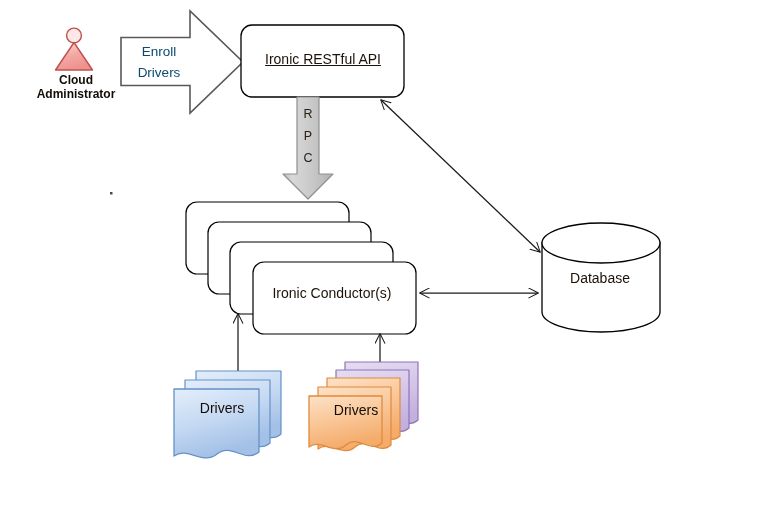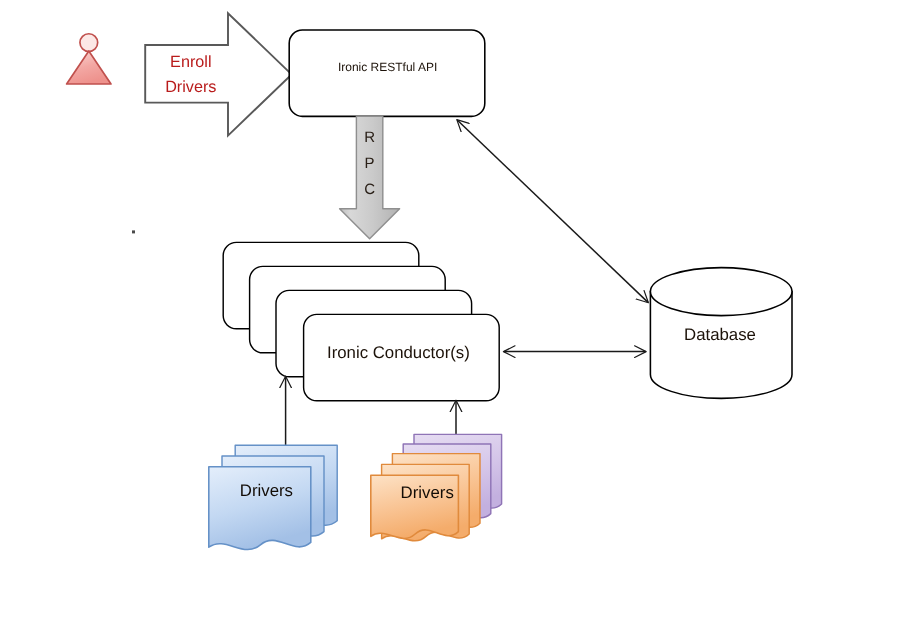--- a/index.html
+++ b/index.html
@@ -46,31 +46,32 @@
   }
 
   
   #enroll-label {
     left: 118px;
     top: 41px;
     width: 82px;
     text-align: center;
     font-size: 13.5px;
     line-height: 21px;
-    color: #b91c1c;
+    color: #0c4a6e;
   }
 
   
   #api-label {
     left: 243px;
     top: 51px;
     width: 160px;
     text-align: center;
-    font-size: 10px;
+    font-size: 14px;
     color: #1c1209;
+    text-decoration: underline;
   }
 
   
   #rpc-label {
     left: 296px;
     top: 103px;
     width: 24px;
     text-align: center;
     font-size: 12.5px;
     line-height: 22px;
@@ -239,20 +240,21 @@
                C 343 458 330 440 318 449 Z" fill="url(#orangeDocGrad)" stroke="#e08a3c" stroke-width="1.2" stroke-linejoin="round"></path>
 
       <path d="M 309 396 L 382 396 L 382 443
                C 370 454 358 434 346 445
                C 334 456 321 438 309 447 Z" fill="url(#orangeDocGrad)" stroke="#e08a3c" stroke-width="1.3" stroke-linejoin="round"></path>
     </g>
 
     <rect x="110" y="192" width="2.5" height="2.5" fill="#4a4a4a"></rect>
   </svg>
 
+  <div class="node-label" id="actor-label"><span>Cloud</span><br><span>Administrator</span></div>
 
   <div class="node-label" id="enroll-label"><span>Enroll</span><br><span>Drivers</span></div>
 
   <div class="node-label" id="api-label">Ironic RESTful API</div>
 
   <div class="node-label" id="rpc-label"><span>R</span><br><span>P</span><br><span>C</span></div>
 
   <div class="node-label" id="database-label">Database</div>
 
   <div class="node-label" id="conductor-label">Ironic Conductor(s)</div>

